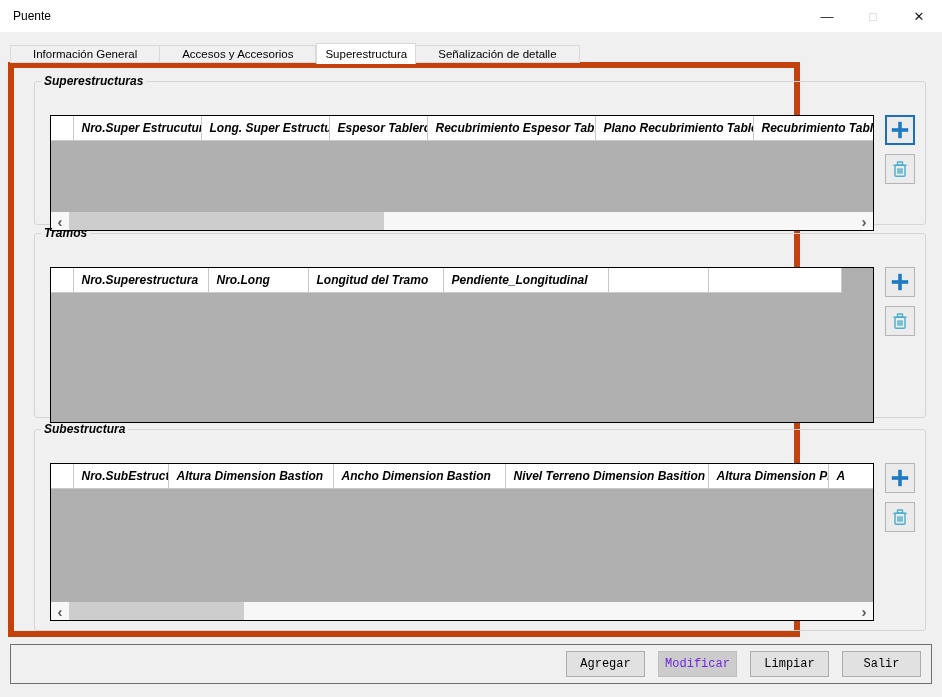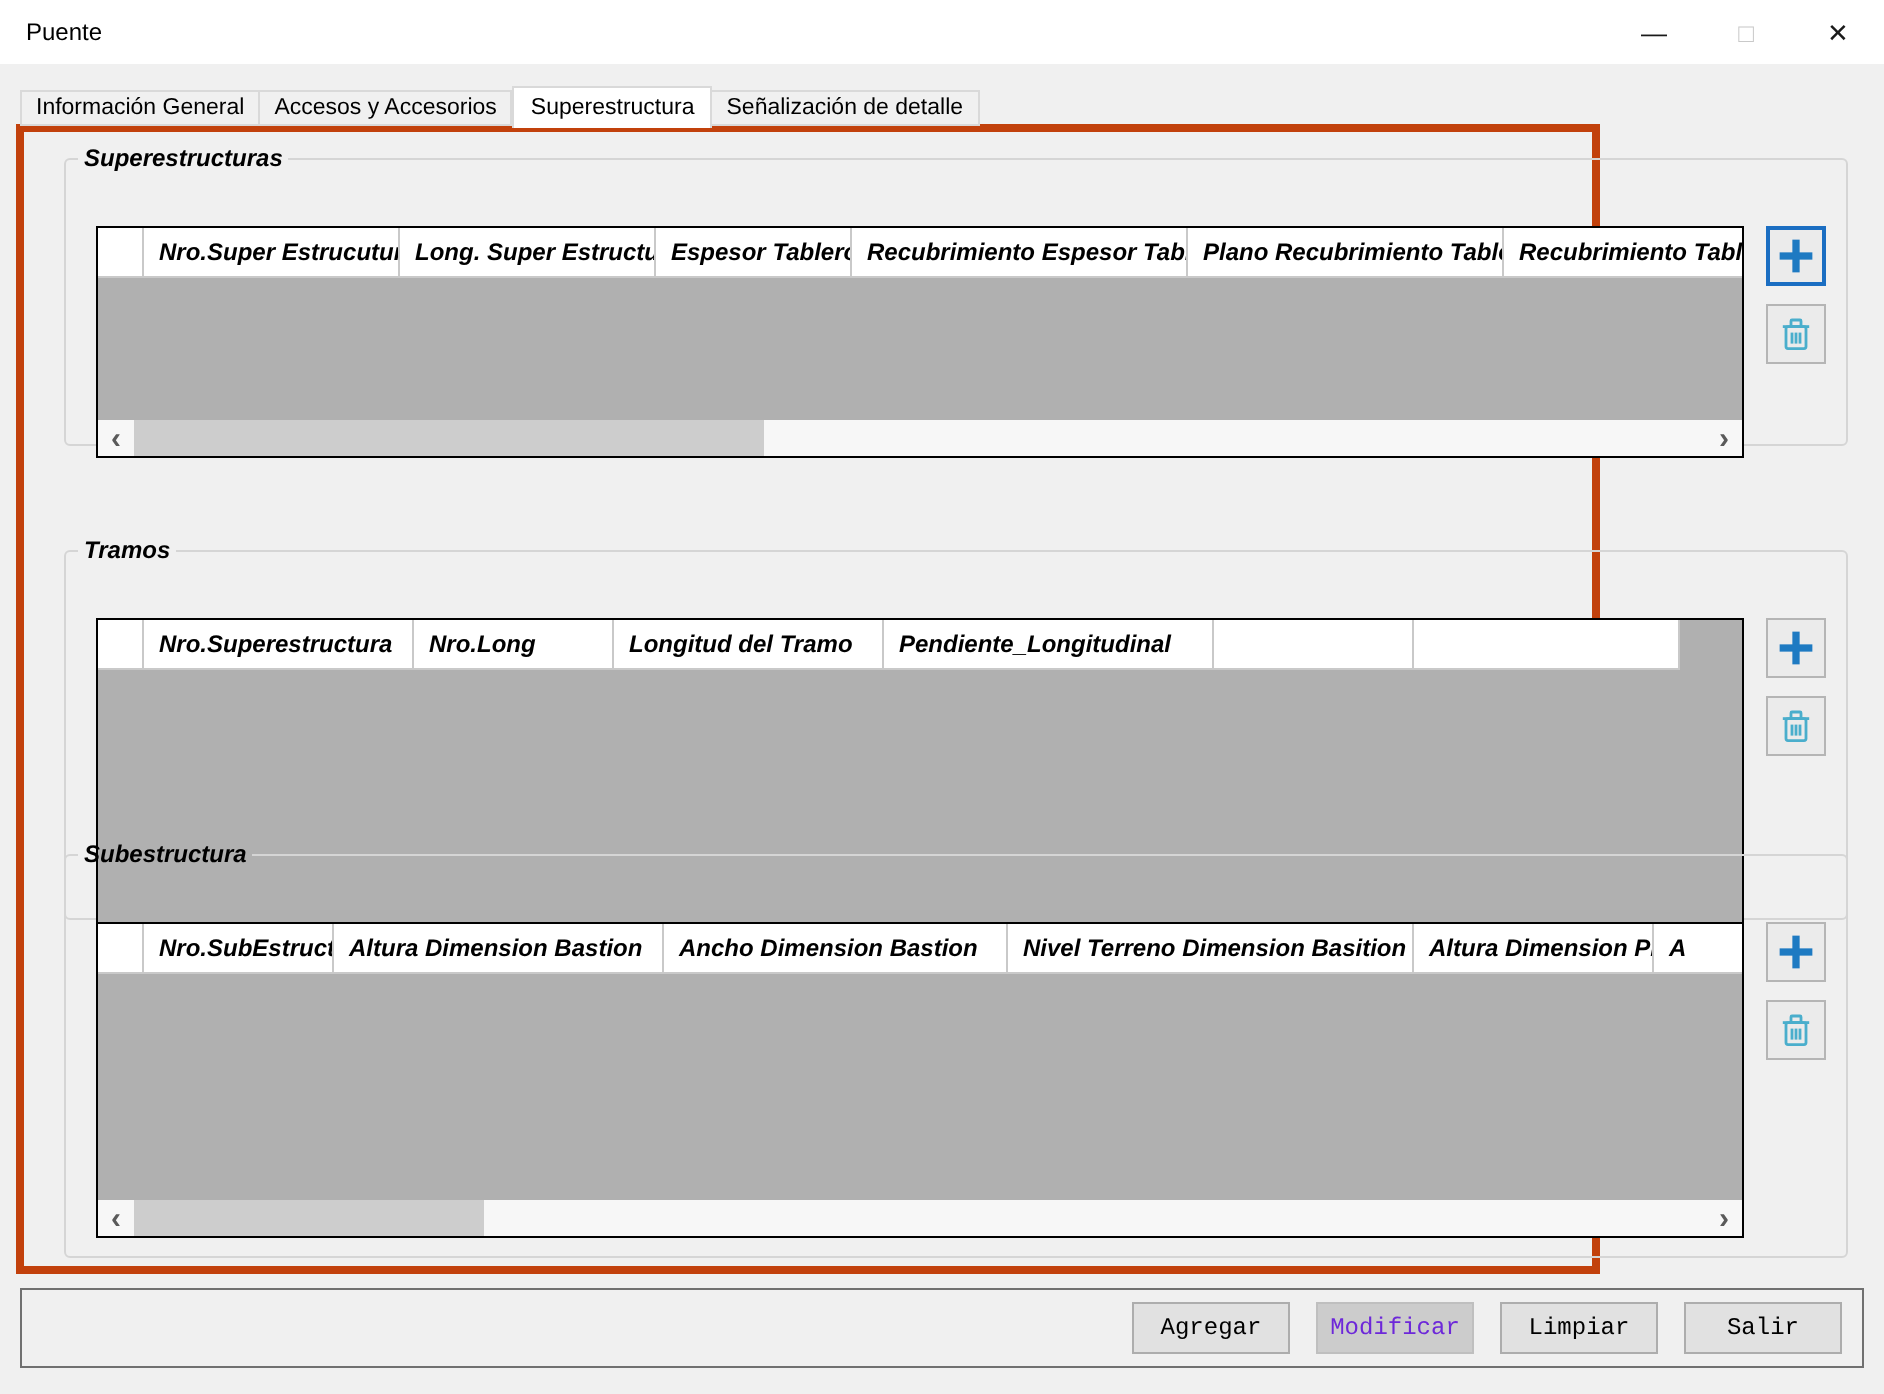--- a/index.html
+++ b/index.html
@@ -22,45 +22,45 @@
     width:46px; height:32px; display:flex; align-items:center; justify-content:center;
     font-size:13px; color:#1a1a1a; background:transparent; border:none; cursor:default;
   }
   .win-btn.maxim { color:#c9c9c9; }
   
   .tabstrip {
     position:absolute; left:10px; top:42px; height:21px;
     display:flex; align-items:flex-end; z-index:3;
   }
   .tab {
-    height:18px; line-height:17px; font-size:11.5px; padding:0 7px;
+    height:18px; line-height:17px; font-size:11.5px; padding:0 22px;
     background:#f0f0f0; border:1px solid #d9d9d9; border-left:none;
     white-space:nowrap; cursor:default;
   }
   .tab:first-child { border-left:1px solid #d9d9d9; }
   .tab.active {
     height:21px; line-height:20px; background:#ffffff;
     border:1px solid #d9d9d9; border-bottom:none; margin-bottom:-1px;
     padding:0 8px; position:relative; z-index:4;
   }
   .tabpage {
     position:absolute; left:8px; top:62px; width:792px; height:575px;
-    background:#f0f0f0; border:4px solid #c2410c; z-index:1;
+    background:#f0f0f0; border:6px solid #c2410c; z-index:1;
   }
   
   fieldset.groupbox {
     position:absolute; left:20px; width:892px;
     border:1px solid #d5d5d5; border-radius:3px; background:transparent;
   }
   fieldset.groupbox legend {
     font-size:12px; font-weight:bold; font-style:italic;
     margin-left:6px; padding:0 3px;
   }
   #group-0 { top:6px;   height:151px; }
-  #group-1 { top:158px; height:192px;margin-top:44px; }
+  #group-1 { top:158px; height:192px; }
   #group-2 { top:354px; height:209px; }
   
   .grid {
     position:absolute; left:15px; top:27px; width:824px;
     border:1px solid #000; background:#b0b0b0;
   }
   .grid-viewport { overflow:hidden; background:#b0b0b0; }
   #grid-0 .grid-viewport { height:96px; }
   #grid-1 .grid-viewport { height:154px; }
   #grid-2 .grid-viewport { height:138px; }

